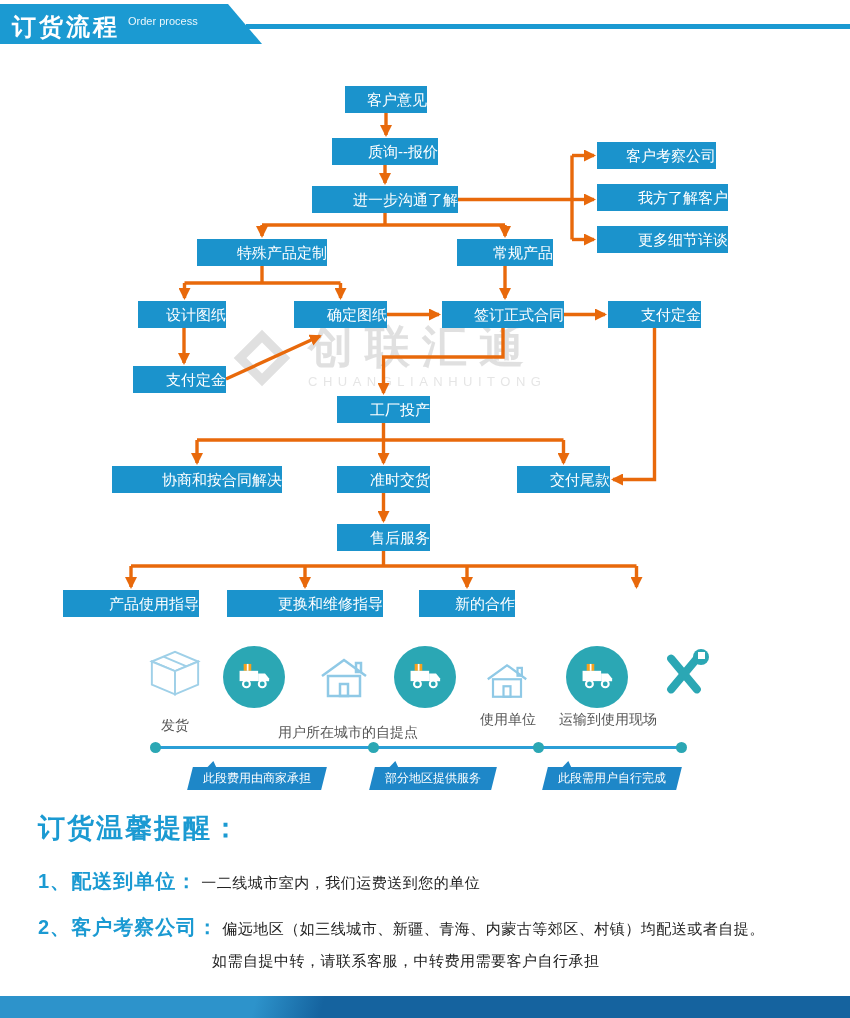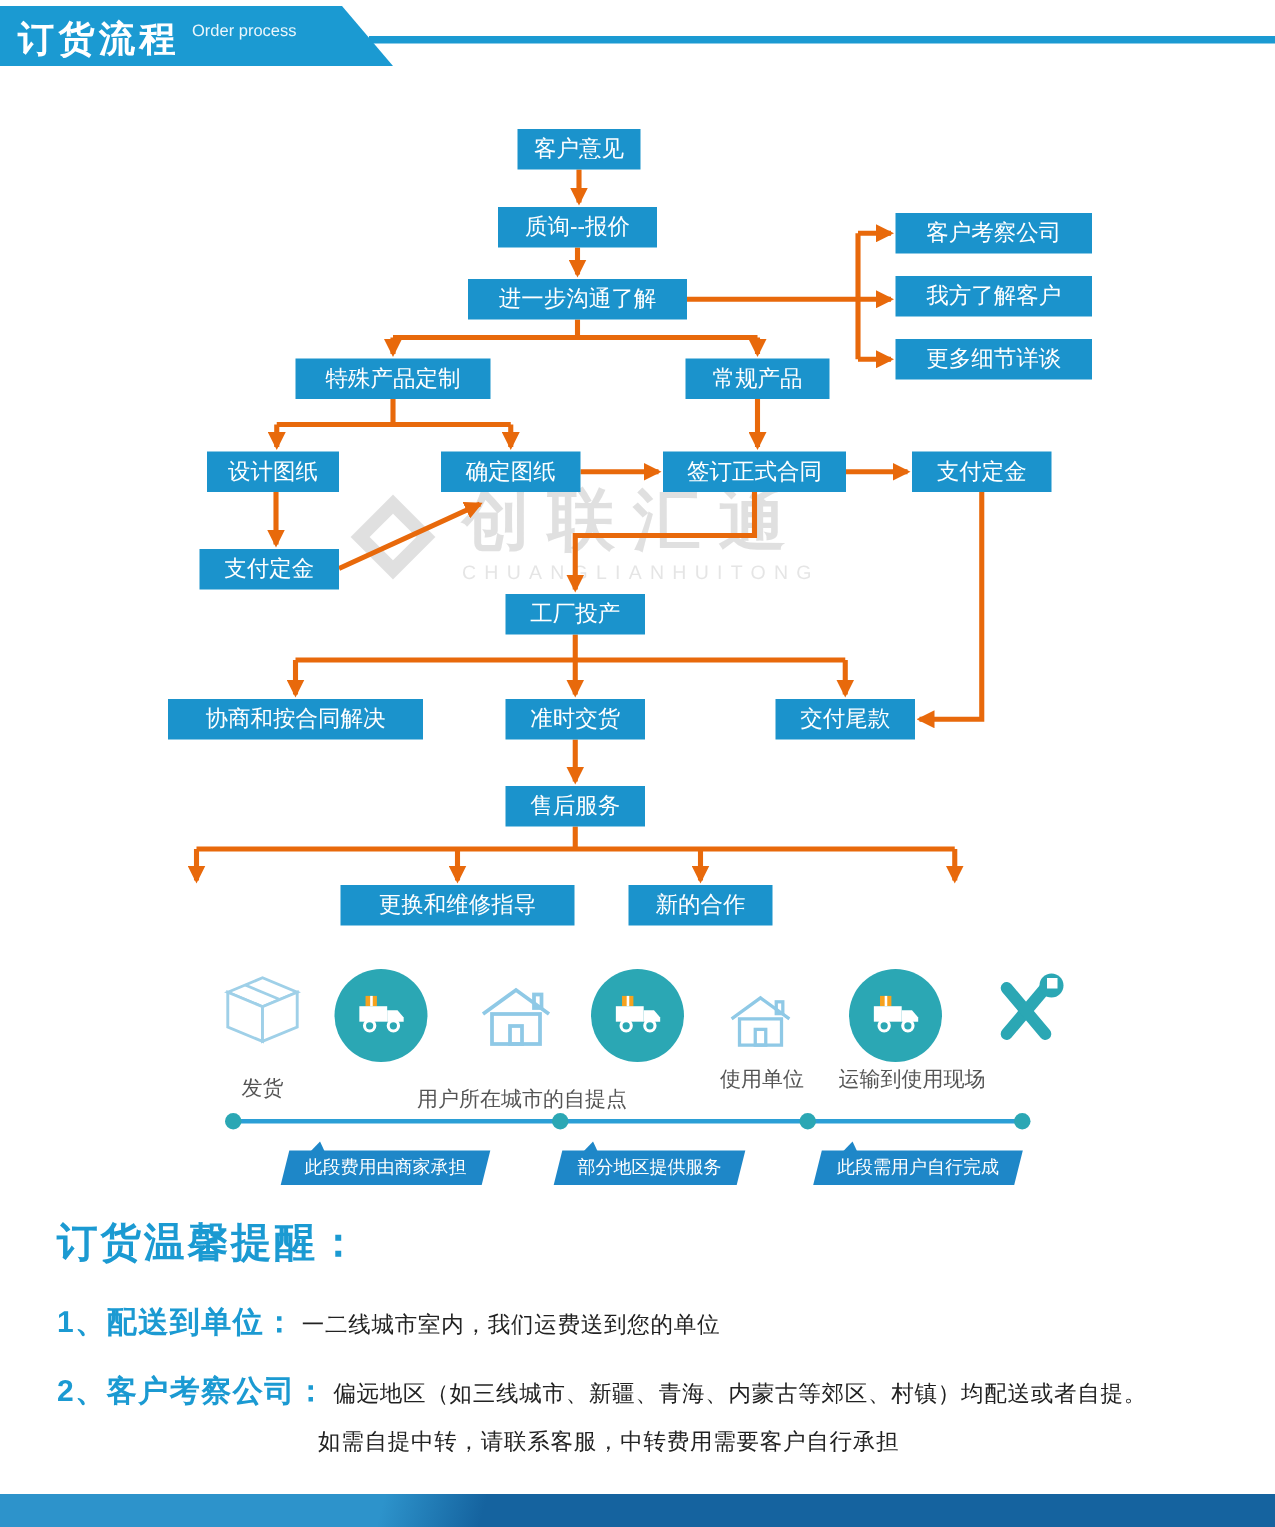--- a/index.html
+++ b/index.html
@@ -15,21 +15,21 @@
   .banner-line { position:absolute; left:246px; right:0; top:24px; height:5px; background:#1b9ad2; z-index:5; }
 
   
   .watermark { position:absolute; left:236px; top:322px; display:flex; align-items:center; opacity:.5; z-index:1; }
   .wm-logo { width:40px; height:40px; border:9px solid #c3c3c3; transform:rotate(45deg); margin:6px 26px 0 6px; }
   .wm-name { font-size:45px; font-weight:bold; color:#c3c3c3; letter-spacing:12px; line-height:1.1; white-space:nowrap; }
   .wm-caption { font-size:13px; color:#cccccc; letter-spacing:5.5px; margin-top:2px; white-space:nowrap; }
 
   
   .node { position:absolute; height:27px; background:#1b93cc; color:#fff; font-size:15px;
-          text-align:center; line-height:27px; white-space:nowrap; z-index:3; }
+          text-align:right; line-height:27px; white-space:nowrap; z-index:3; }
 
   svg.arrows { position:absolute; left:0; top:0; z-index:2; }
 
   
   .licon { position:absolute; z-index:3; }
   .truck-circle { width:62px; height:62px; border-radius:50%; background:#2ba7b4; display:flex; align-items:center; justify-content:center; }
   .icon-label { position:absolute; font-size:14px; color:#555; text-align:center; z-index:3; white-space:nowrap; }
 
   .timeline-line { position:absolute; left:155px; top:746px; width:530px; height:3px; background:#2b9fd6; z-index:2; }
   .dot { position:absolute; width:11px; height:11px; border-radius:50%; background:#2ba7b4; top:742px; z-index:3; }
@@ -109,35 +109,36 @@
       <path d="M131 566 V587" marker-end="url(#ah)"></path>
       <path d="M305 566 V587" marker-end="url(#ah)"></path>
       <path d="M467 566 V587" marker-end="url(#ah)"></path>
       <path d="M636.5 566 V587" marker-end="url(#ah)"></path>
     </g>
   </svg>
 
   <div class="node" style="left:345px;top:86px;width:82px">客户意见</div>
   <div class="node" style="left:332px;top:138px;width:106px">质询--报价</div>
   <div class="node" style="left:312px;top:186px;width:146px">进一步沟通了解</div>
-  <div class="node" style="left:597px;top:142px;width:131px">客户考察公司</div>
+  <div class="node" style="left:597px;top:142px;width:119px">客户考察公司</div>
   <div class="node" style="left:597px;top:184px;width:131px">我方了解客户</div>
   <div class="node" style="left:597px;top:226px;width:131px">更多细节详谈</div>
   <div class="node" style="left:197px;top:239px;width:130px">特殊产品定制</div>
   <div class="node" style="left:457px;top:239px;width:96px">常规产品</div>
   <div class="node" style="left:138px;top:301px;width:88px">设计图纸</div>
   <div class="node" style="left:294px;top:301px;width:93px">确定图纸</div>
   <div class="node" style="left:442px;top:301px;width:122px">签订正式合同</div>
   <div class="node" style="left:608px;top:301px;width:93px">支付定金</div>
   <div class="node" style="left:133px;top:366px;width:93px">支付定金</div>
   <div class="node" style="left:337px;top:396px;width:93px">工厂投产</div>
   <div class="node" style="left:112px;top:466px;width:170px">协商和按合同解决</div>
   <div class="node" style="left:337px;top:466px;width:93px">准时交货</div>
   <div class="node" style="left:517px;top:466px;width:93px">交付尾款</div>
   <div class="node" style="left:337px;top:524px;width:93px">售后服务</div>
+  <div class="node" style="left:63px;top:590px;width:136px">产品使用指导</div>
   <div class="node" style="left:227px;top:590px;width:156px">更换和维修指导</div>
   <div class="node" style="left:419px;top:590px;width:96px">新的合作</div>
 
   <div class="licon" style="left:146px;top:648px">
     <svg width="58" height="54" viewBox="0 0 60 56" fill="none" stroke="#9fd0e8" stroke-width="2">
       <polygon points="6,14 30,4 54,14 30,24" fill="#fff"></polygon>
       <polygon points="6,14 6,38 30,48 30,24" fill="#fff"></polygon>
       <polygon points="54,14 54,38 30,48 30,24" fill="#fff"></polygon>
       <polyline points="18,9 42,19"></polyline>
     </svg>

